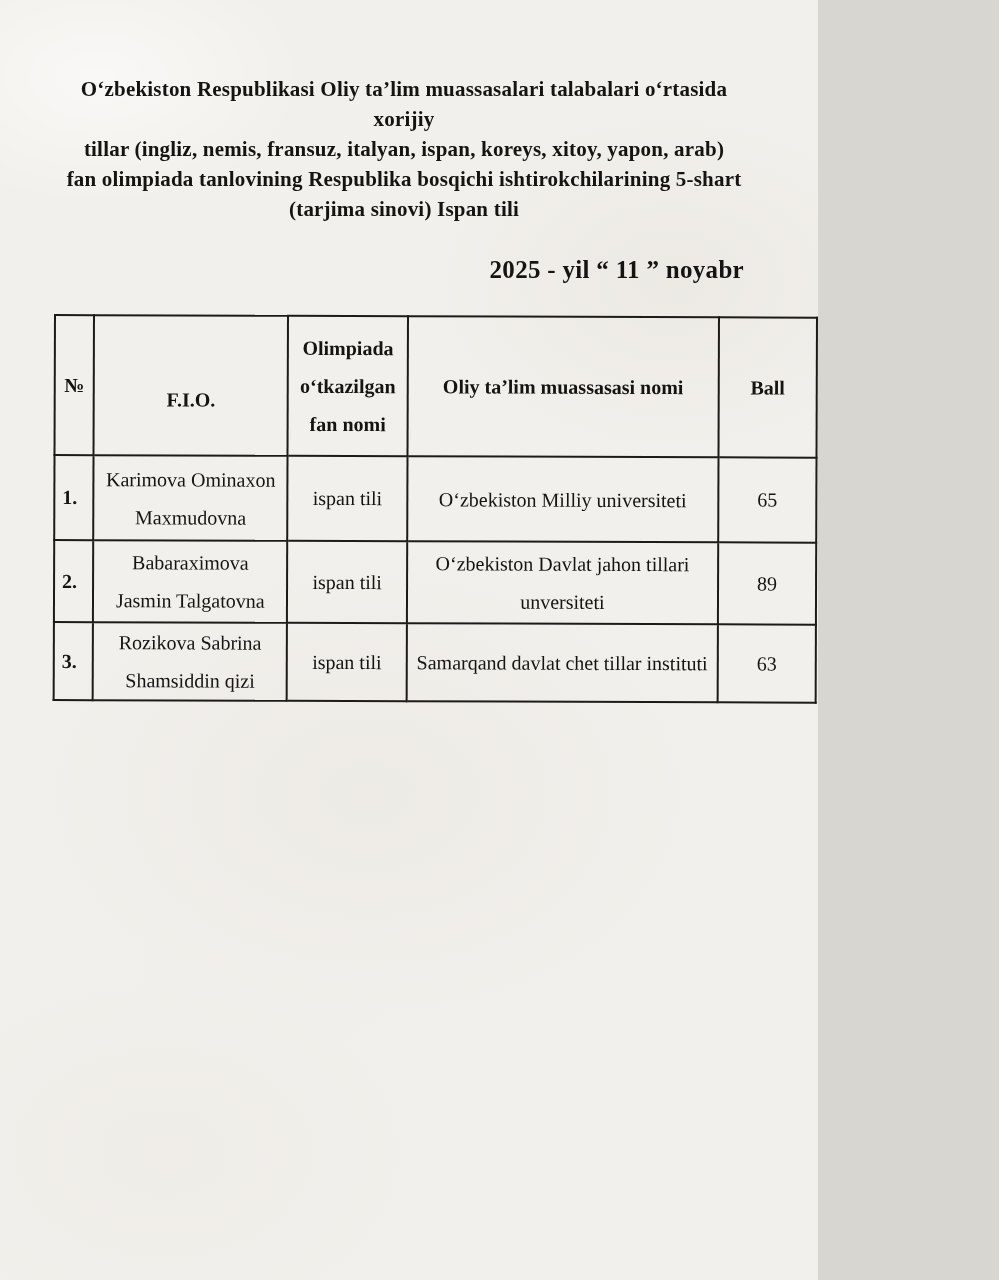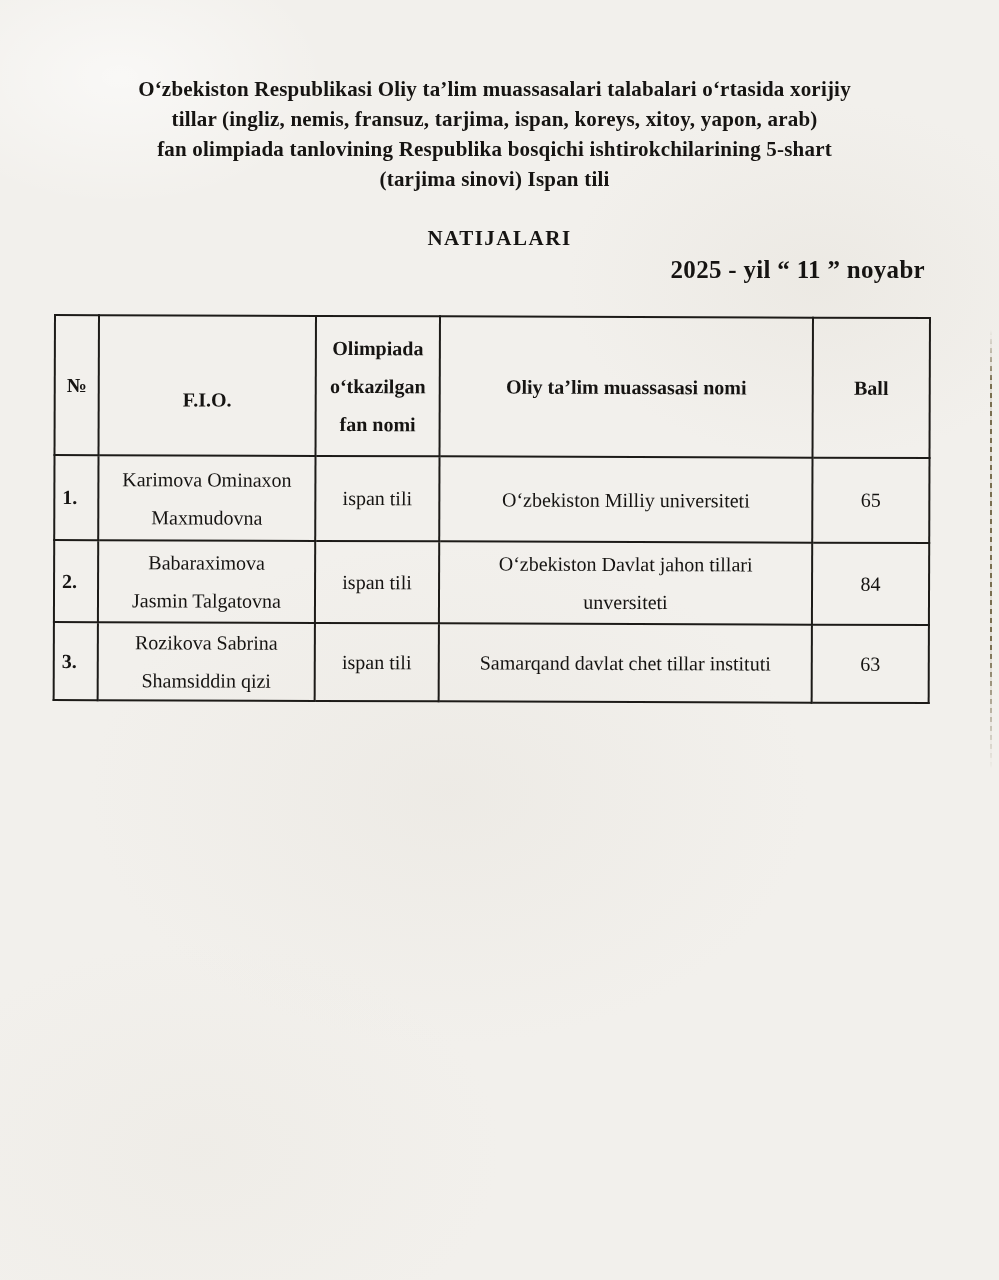--- a/index.html
+++ b/index.html
@@ -1,21 +1,21 @@
 <!DOCTYPE html>
 <html><head>
 <meta charset="utf-8">
 <style>
   * { margin:0; padding:0; box-sizing:border-box; }
   html,body { width:999px; height:1280px; }
   body { background:#d8d6d1; font-family:"Liberation Serif", serif; }
 
   .page {
     position:relative;
-    width:999px; height:1280px;
+    width:818px; height:1280px;
     background:#f2f0ec;
     color:#161412;
     overflow:hidden;
   }
   
   .page::before {
     content:"";
     position:absolute; inset:0;
     background:
       radial-gradient(ellipse 320px 200px at 12% 6%, rgba(255,255,255,.55), transparent 65%),
@@ -96,26 +96,25 @@
             mask-image:linear-gradient(to bottom, transparent, #000 12%, #000 72%, transparent);
   }
 </style>
 </head>
 <body>
 
 <div class="page">
 
   <div class="doc-title">
     <div class="title-line">Oʻzbekiston Respublikasi Oliy ta’lim muassasalari talabalari oʻrtasida xorijiy</div>
-    <div class="title-line">tillar (ingliz, nemis, fransuz, tarjima, ispan, koreys, xitoy, yapon, arab)</div>
+    <div class="title-line">tillar (ingliz, nemis, fransuz, italyan, ispan, koreys, xitoy, yapon, arab)</div>
     <div class="title-line">fan olimpiada tanlovining Respublika bosqichi ishtirokchilarining 5-shart</div>
     <div class="title-line">(tarjima sinovi) Ispan tili</div>
   </div>
 
-  <div class="results-heading">NATIJALARI</div>
 
   <div class="date-line">2025 - yil “ 11 ” noyabr</div>
 
   <table class="results-table">
     <colgroup>
       <col class="c-num">
       <col class="c-fio">
       <col class="c-subj">
       <col class="c-inst">
       <col class="c-ball">
@@ -138,21 +137,21 @@
         <td class="cell-inst">Oʻzbekiston Milliy universiteti</td>
         <td class="cell-ball">65</td>
       </tr>
       <tr class="row-2">
         <td class="cell-num">2.</td>
         <td class="cell-fio">Babaraximova
 Jasmin Talgatovna</td>
         <td class="cell-subj">ispan tili</td>
         <td class="cell-inst">Oʻzbekiston Davlat jahon tillari
 unversiteti</td>
-        <td class="cell-ball">84</td>
+        <td class="cell-ball">89</td>
       </tr>
       <tr class="row-3">
         <td class="cell-num">3.</td>
         <td class="cell-fio">Rozikova Sabrina
 Shamsiddin qizi</td>
         <td class="cell-subj">ispan tili</td>
         <td class="cell-inst">Samarqand davlat chet tillar instituti</td>
         <td class="cell-ball">63</td>
       </tr>
     </tbody>

